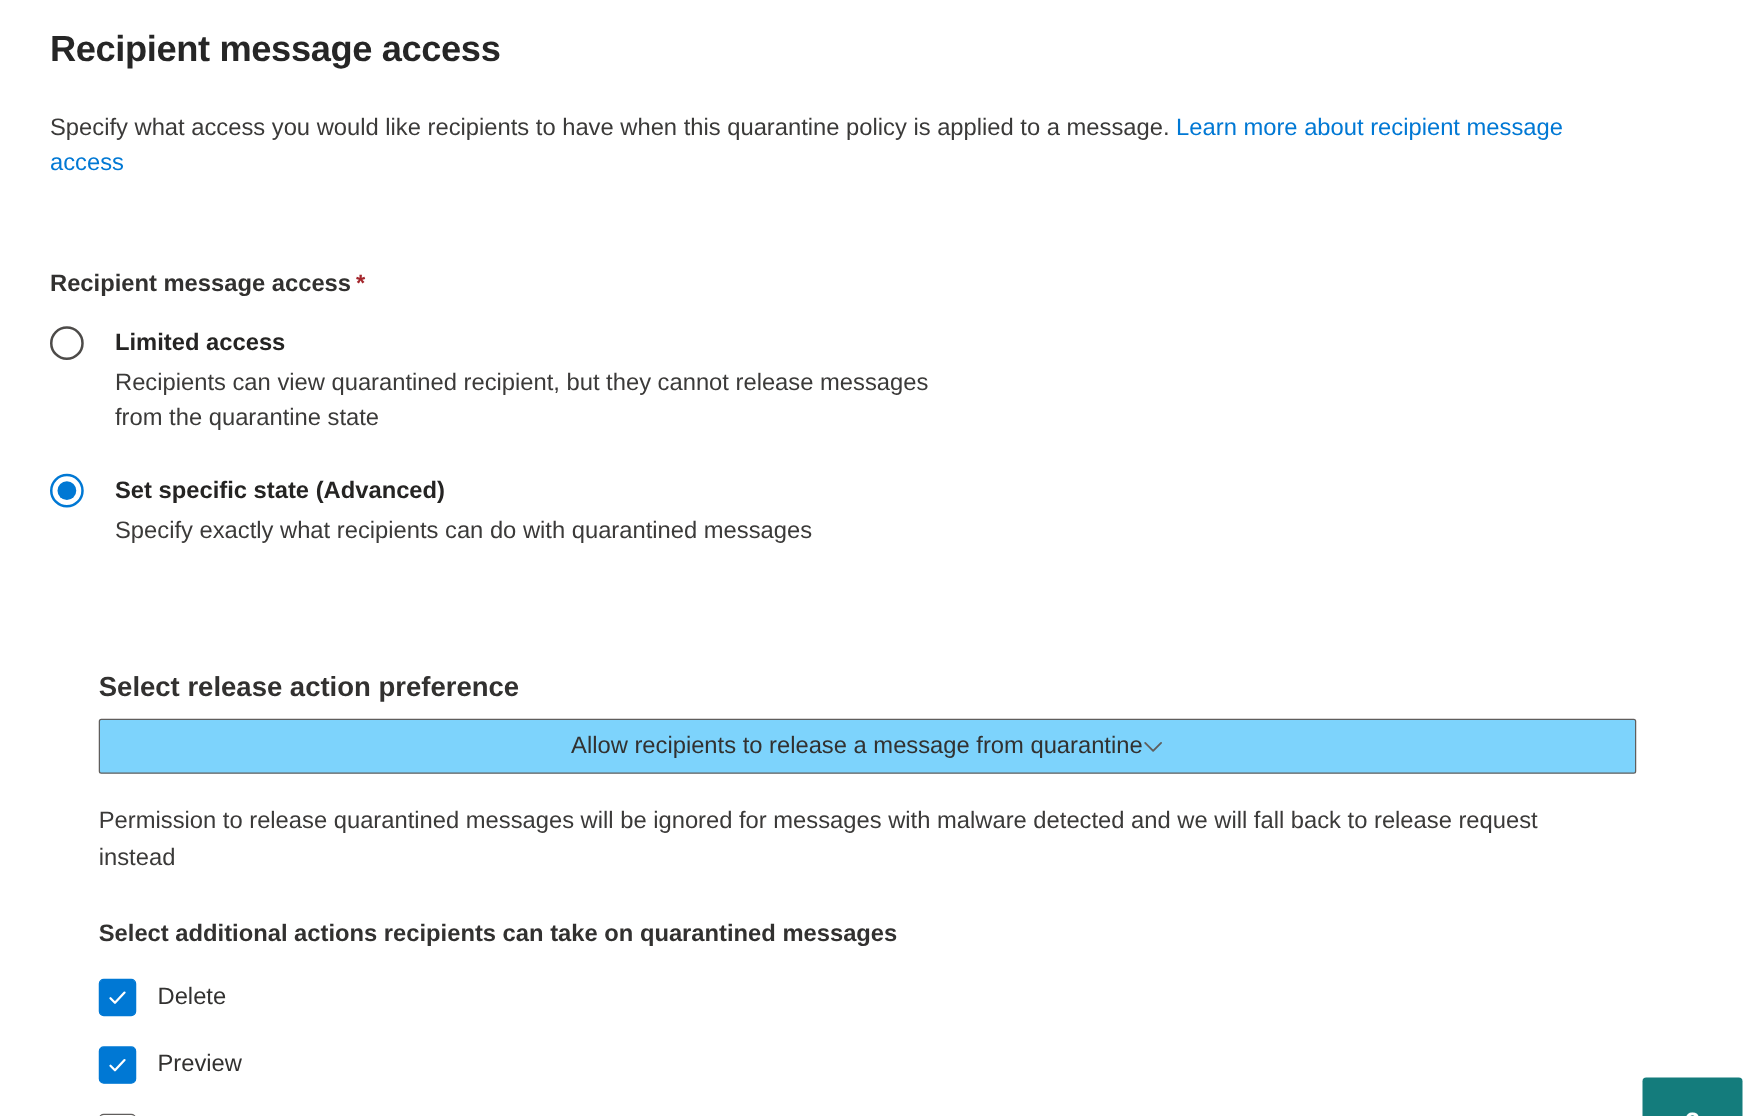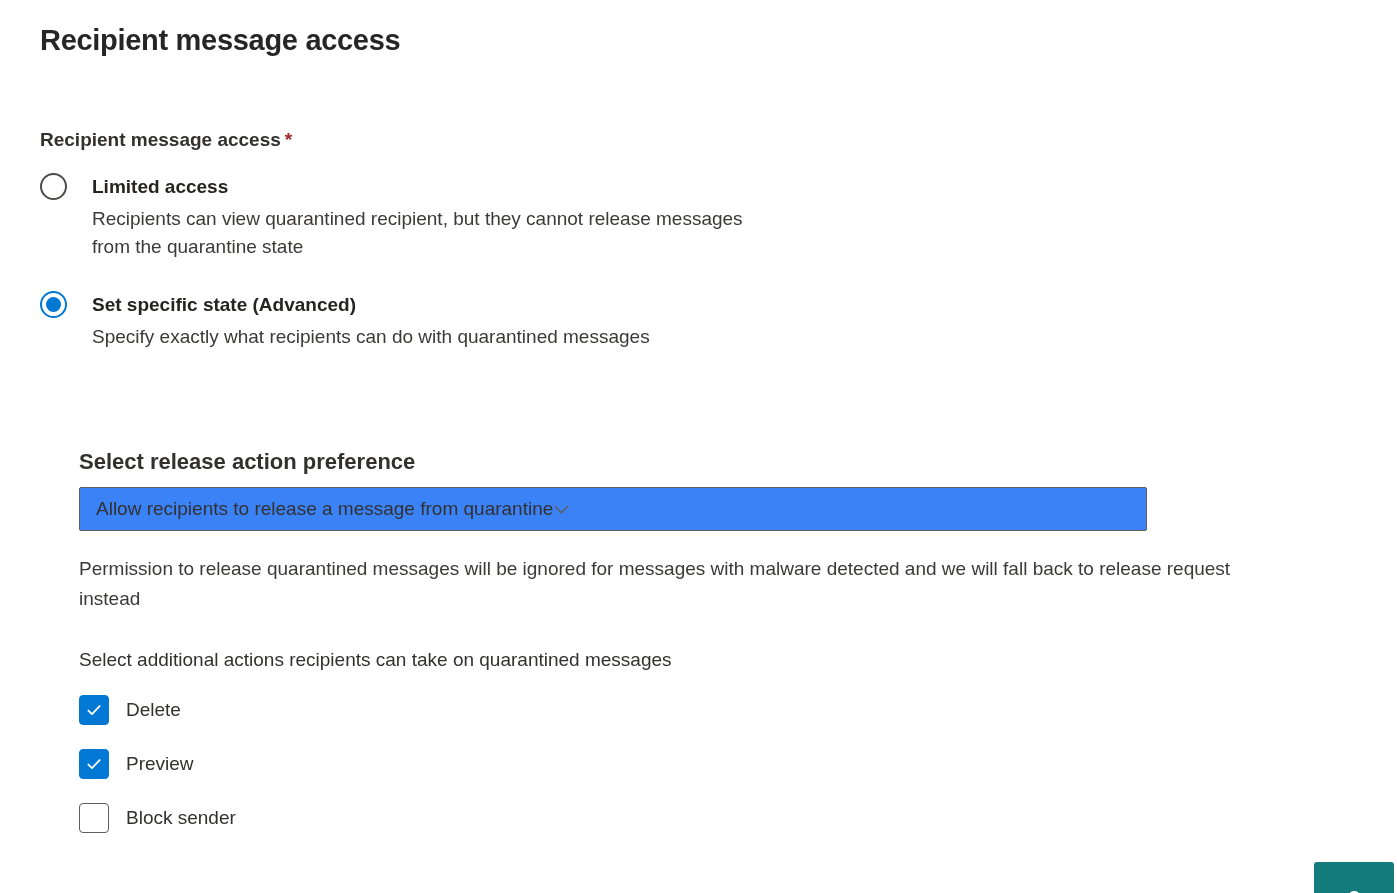--- a/index.html
+++ b/index.html
@@ -78,46 +78,46 @@
   #radio-option-1 { margin-top: 30px; }
 
   .subsection { margin-left: 39px; margin-top: 98px; }
   .sub-label {
     font-size: 22px;
     font-weight: 600;
     color: #323130;
   }
   .dropdown {
     margin-top: 12px;
-    width: 1068px;
+    width: 1230px;
     height: 44px;
     border: 1px solid #605e5c;
     border-radius: 2px;
-    background: #3b82f6;
+    background: #7dd3fc;
     display: flex;
     align-items: center;
-    justify-content: flex-start;
+    justify-content: center;
     padding: 0 16px;
     cursor: pointer;
   }
   .dropdown-value { font-size: 19px; color: #323130; }
   .chevron { width: 17px; height: 17px; flex: 0 0 auto; }
 
   .note {
     margin-top: 23px;
     font-size: 19px;
     line-height: 30px;
     color: #3b3a39;
     max-width: 1180px;
   }
 
   .add-label {
     margin-top: 35px;
     font-size: 19px;
-    font-weight: 400;
+    font-weight: 700;
     color: #323130;
   }
   .checkbox-list { margin-top: 3px; }
   .checkbox-row {
     margin-top: 24px;
     display: flex;
     align-items: center;
     gap: 17px;
     cursor: pointer;
     width: max-content;
@@ -158,20 +158,21 @@
     font-weight: 600;
   }
 </style>
 </head>
 <body>
 
 <div class="container">
 
   <h1 class="page-title">Recipient message access</h1>
 
+  <p class="intro"><span>Specify what access you would like recipients to have when this quarantine policy is applied to a message.</span> <span class="link">Learn more about recipient message access</span></p>
 
   <div class="field-label"><span>Recipient message access</span><span class="asterisk">*</span></div>
 
   <div class="radio-option" id="radio-option-0">
     <span class="radio"></span>
     <span class="radio-label">Limited access</span>
     <span class="radio-desc">Recipients can view quarantined recipient, but they cannot release messages from the quarantine state</span>
   </div>
 
   <div class="radio-option" id="radio-option-1">

